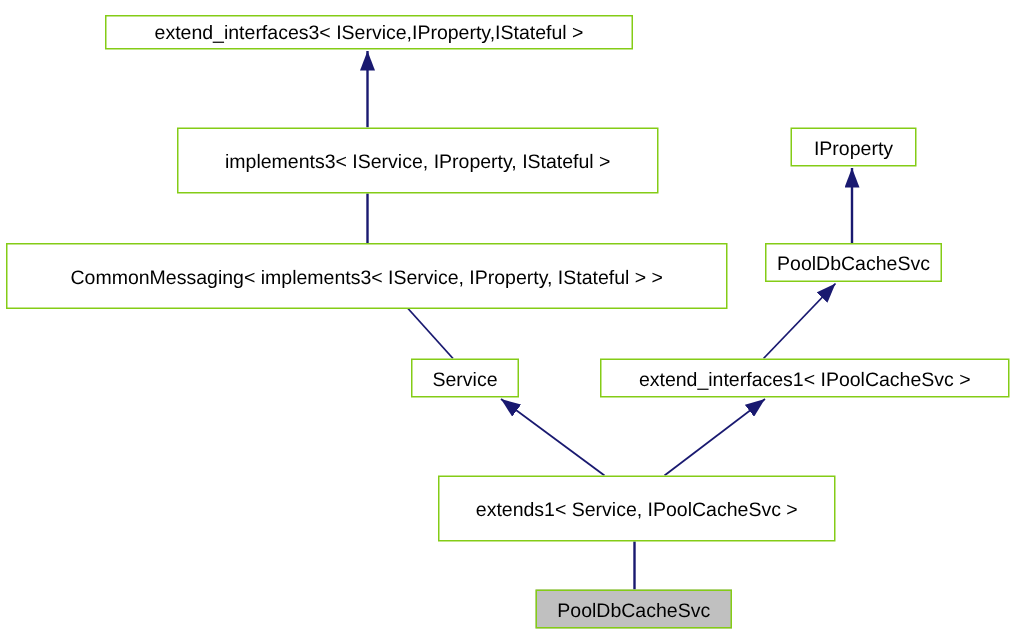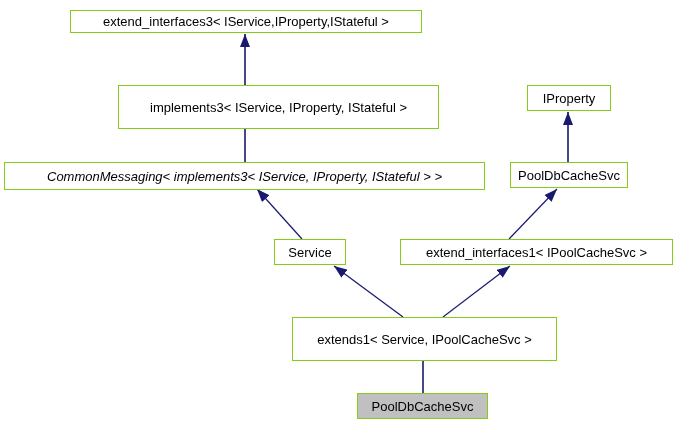--- a/index.html
+++ b/index.html
@@ -71,21 +71,21 @@
   </div>
 
   <div class="node" style="left:86px; top:85px; width:321px; height:44px;margin-left:32px;">
     <span>implements3&lt; IService, IProperty, IStateful &gt;</span>
   </div>
 
   <div class="node" style="left:527px; top:85px; width:84px; height:26px;">
     <span>IProperty</span>
   </div>
 
-  <div class="node" style="left:4px; top:162px; width:481px; height:28px;font-style:italic;">
+  <div class="node" style="left:4px; top:162px; width:481px; height:44px;">
     <span>CommonMessaging&lt; implements3&lt; IService, IProperty, IStateful &gt; &gt;</span>
   </div>
 
   <div class="node" style="left:510px; top:162px; width:118px; height:26px;">
     <span>PoolDbCacheSvc</span>
   </div>
 
   <div class="node" style="left:274px; top:239px; width:72px; height:26px;">
     <span>Service</span>
   </div>

